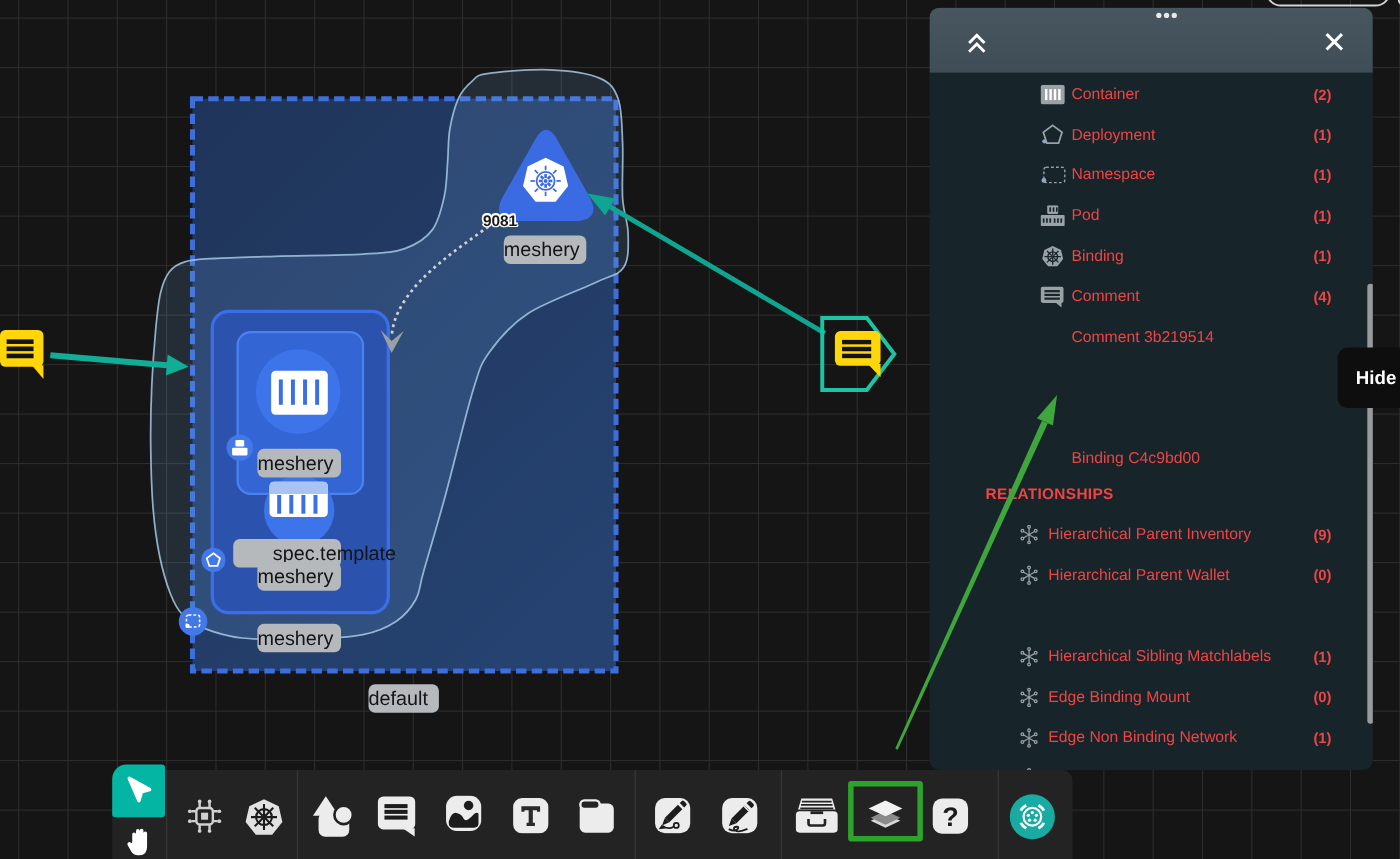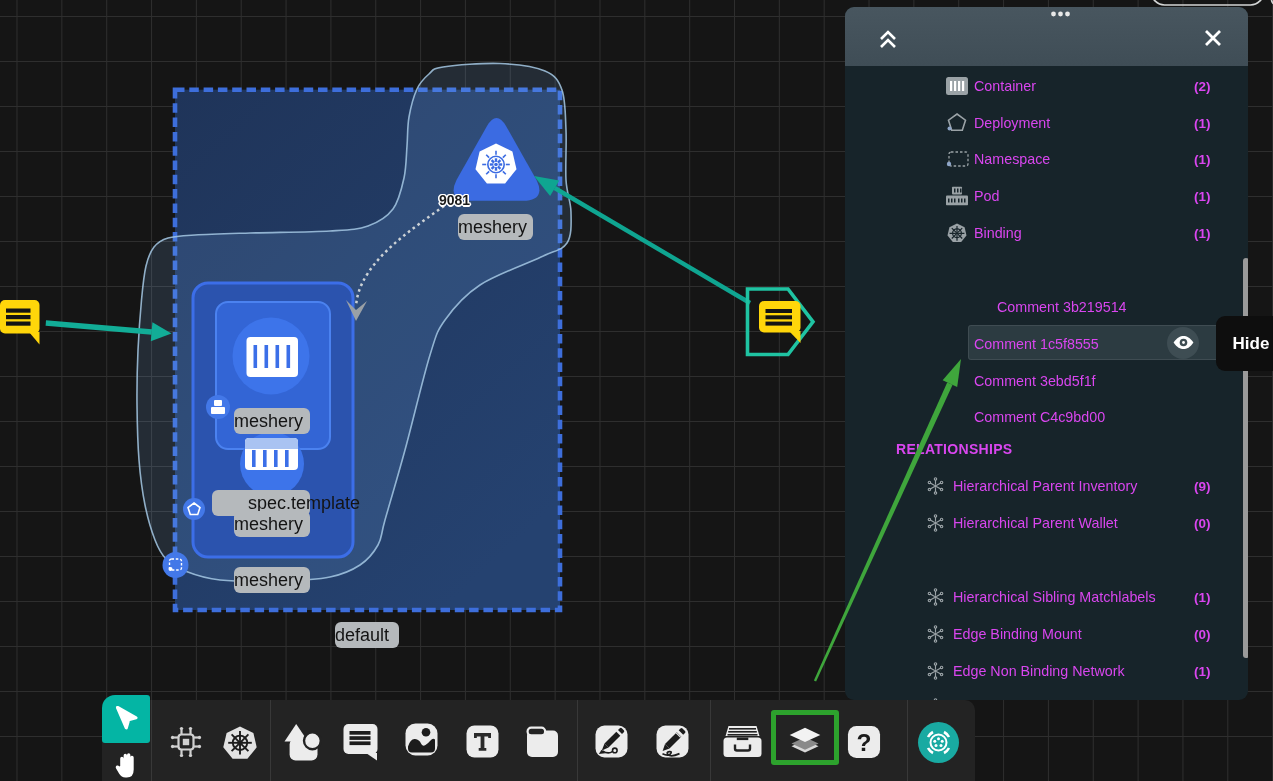--- a/index.html
+++ b/index.html
@@ -11,21 +11,21 @@
                    linear-gradient(to bottom,#2e2e2e 1px,transparent 1px);
   background-size:44.85px 45px;
   background-position:16.5px 16px;}
 .lab{position:absolute;z-index:2;background:#b5b9bc;color:#141414;border-radius:6px;
   text-align:left;font-size:18px;line-height:26px;white-space:nowrap;}
 #canvas-svg{position:absolute;left:0;top:0;z-index:1;}
 #panel{position:absolute;left:845px;top:7px;width:403px;height:693px;
   background:#17242a;border-radius:9px;z-index:10;overflow:hidden;}
 #phead{position:absolute;left:0;top:0;width:100%;height:59px;
   background:linear-gradient(#48565f,#3f4d56);}
-.prow{position:absolute;left:0;width:100%;height:37px;color:#d946ef;font-size:14.3px;}
+.prow{position:absolute;left:0;width:100%;height:37px;color:#ef4444;font-size:14.3px;}
 .pic{position:absolute;left:101px;top:50%;transform:translateY(-50%);}
 .ptxt{position:absolute;left:129px;top:50%;transform:translateY(-50%);}
 .pcnt{position:absolute;right:37.5px;top:50%;transform:translateY(-50%);font-weight:bold;font-size:13.5px;}
 .rtxt{position:absolute;left:108px;top:50%;transform:translateY(-50%);}
 .ric{position:absolute;left:81px;top:50%;transform:translateY(-50%);}
 #toolbar{position:absolute;left:102px;top:700px;width:873px;height:81px;
   background:#232323;border-radius:10px 10px 0 0;z-index:5;}
 .tdiv{position:absolute;top:0;height:81px;width:1px;background:#383838;}
 .tico{position:absolute;top:724px;z-index:6;}
 #hide-tip{position:absolute;left:1216px;top:316px;width:70px;height:55px;background:#0e0e0e;
@@ -237,38 +237,38 @@
             <line x1="-0.9" y1="-0.9" x2="-5.2" y2="-5.2"></line>
             <line x1="0.9" y1="-0.9" x2="5.2" y2="-5.2"></line>
             <line x1="-0.9" y1="0.9" x2="-5.2" y2="5.2"></line>
             <line x1="0.9" y1="0.9" x2="5.2" y2="5.2"></line>
             <circle r="1.3" fill="#17242a" stroke="none"></circle>
           </g>
         </svg>
     <span class="ptxt">Binding</span>
         <span class="pcnt">(1)</span>
   </div>
-  <div class="prow" style="top:281.5px;margin-left:23px;">
+  <div class="prow" style="top:244px;">
+    <svg class="pic" width="21" height="19" viewBox="0 0 21 19">
+          <rect x="0" y="0" width="21" height="15" rx="2.5" fill="#9aa2a6"></rect>
+          <path d="M 13 14 L 19 14 L 19 19 Z" fill="#9aa2a6"></path>
+          <g fill="#17242a">
+            <rect x="3.5" y="3.2" width="14" height="2"></rect>
+            <rect x="3.5" y="6.6" width="14" height="2"></rect>
+            <rect x="3.5" y="10" width="14" height="2"></rect>
+          </g>
+        </svg>
+    <span class="ptxt">Comment</span>
+        <span class="pcnt">(4)</span>
+  </div>
+  <div class="prow" style="top:281.5px;">
         <span class="ptxt">Comment 3b219514</span>
       </div>
-  <div class="prow" style="top:318.3px;">
-    <div style="position:absolute;left:123px;top:0;width:251px;height:35px;background:#2c3b41;border-radius:3px;box-shadow:inset 0 0 0 1px rgba(255,255,255,0.09);"></div>
-    <span class="ptxt" style="z-index:2;">Comment 1c5f8555</span>
-    <div style="position:absolute;left:322px;top:1.5px;width:32px;height:32px;border-radius:50%;background:#3e4d53;"></div>
-    <svg style="position:absolute;left:328px;top:10px;" width="21" height="15" viewBox="0 0 21 15">
-          <path d="M 0.6 7.5 C 4 2.4 7.2 0.9 10.5 0.9 C 13.8 0.9 17 2.4 20.4 7.5 C 17 12.6 13.8 14.1 10.5 14.1 C 7.2 14.1 4 12.6 0.6 7.5 Z" fill="#fff"></path>
-          <circle cx="10.5" cy="7.5" r="3.8" fill="#3e4d53"></circle>
-          <circle cx="10.5" cy="7.5" r="1.4" fill="#fff"></circle>
-        </svg>
-  </div>
-  <div class="prow" style="top:355px;">
-        <span class="ptxt">Comment 3ebd5f1f</span>
-      </div>
   <div class="prow" style="top:391.7px;">
-        <span class="ptxt">Comment C4c9bd00</span>
+        <span class="ptxt">Binding C4c9bd00</span>
       </div>
   <div class="prow" style="top:427px;height:30px;">
         <span style="position:absolute;left:51px;top:50%;transform:translateY(-50%);font-weight:bold;font-size:14px;letter-spacing:0.3px;">RELATIONSHIPS</span>
       </div>
   <div class="prow" style="top:460.5px;text-align:center;">
         <svg class="ric" width="19" height="19" viewBox="0 0 25 25">
           <use href="#relic"></use>
         </svg>
         <span class="rtxt">Hierarchical Parent Inventory</span>
         <span class="pcnt">(9)</span>

